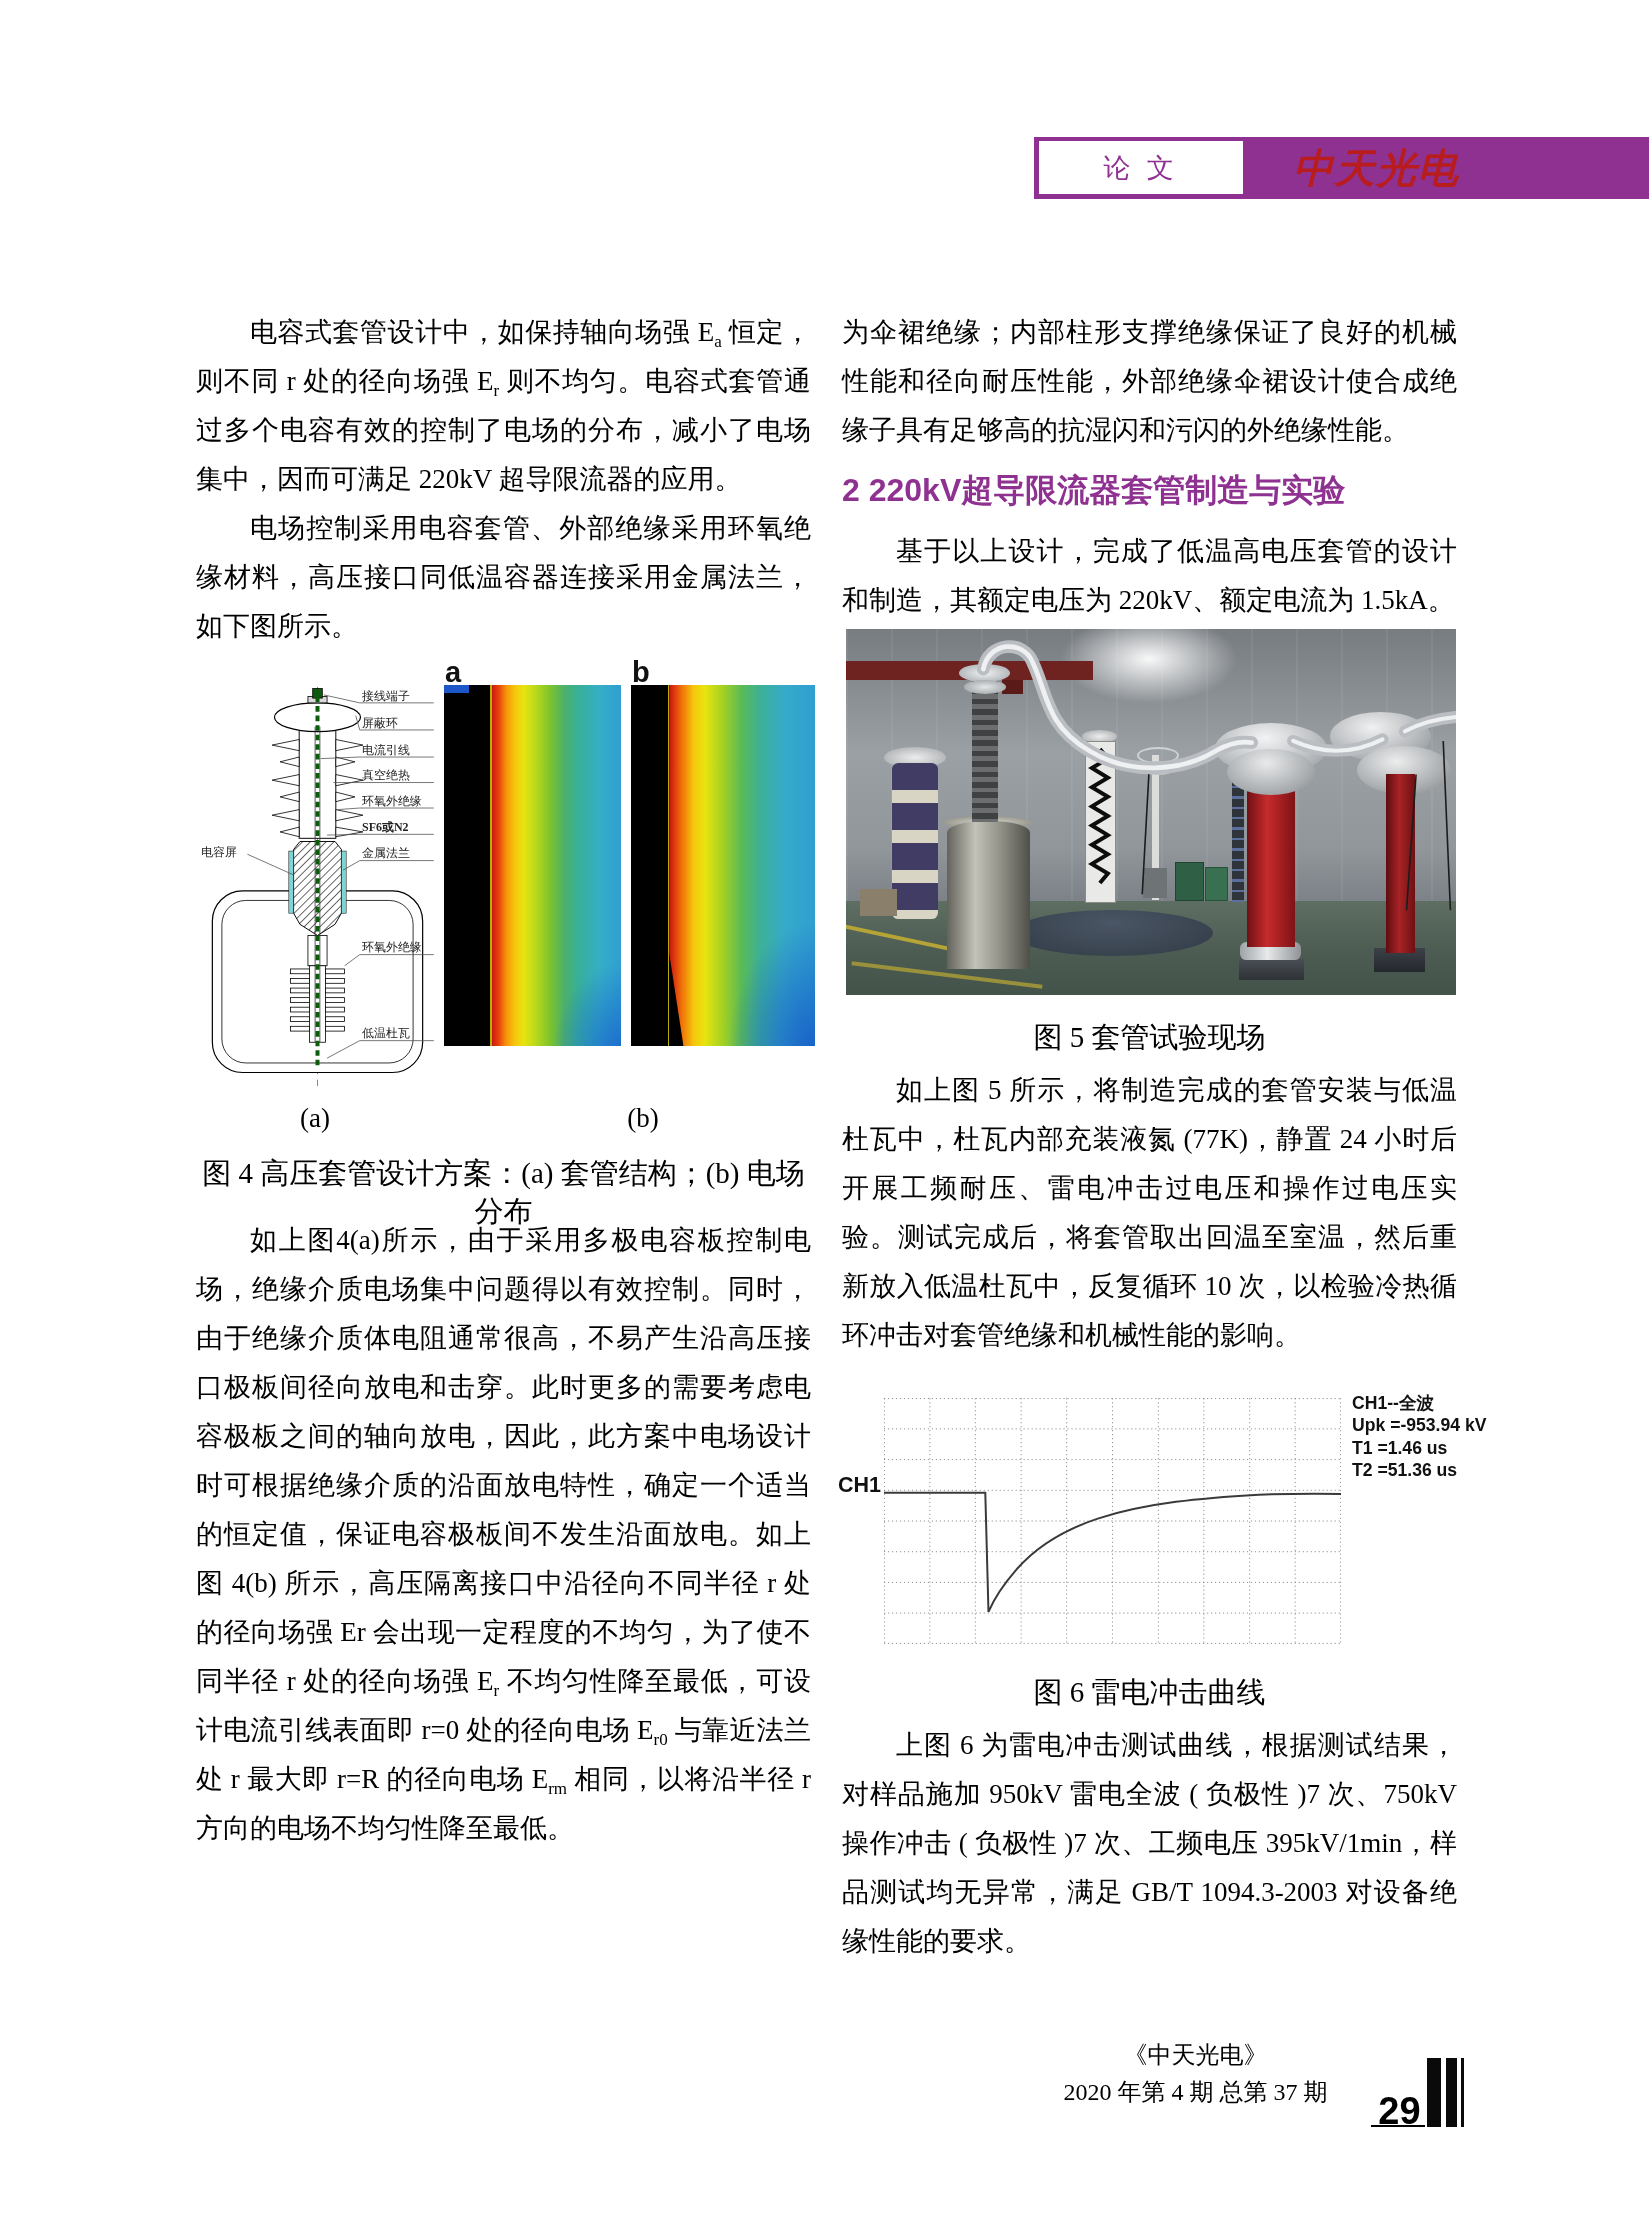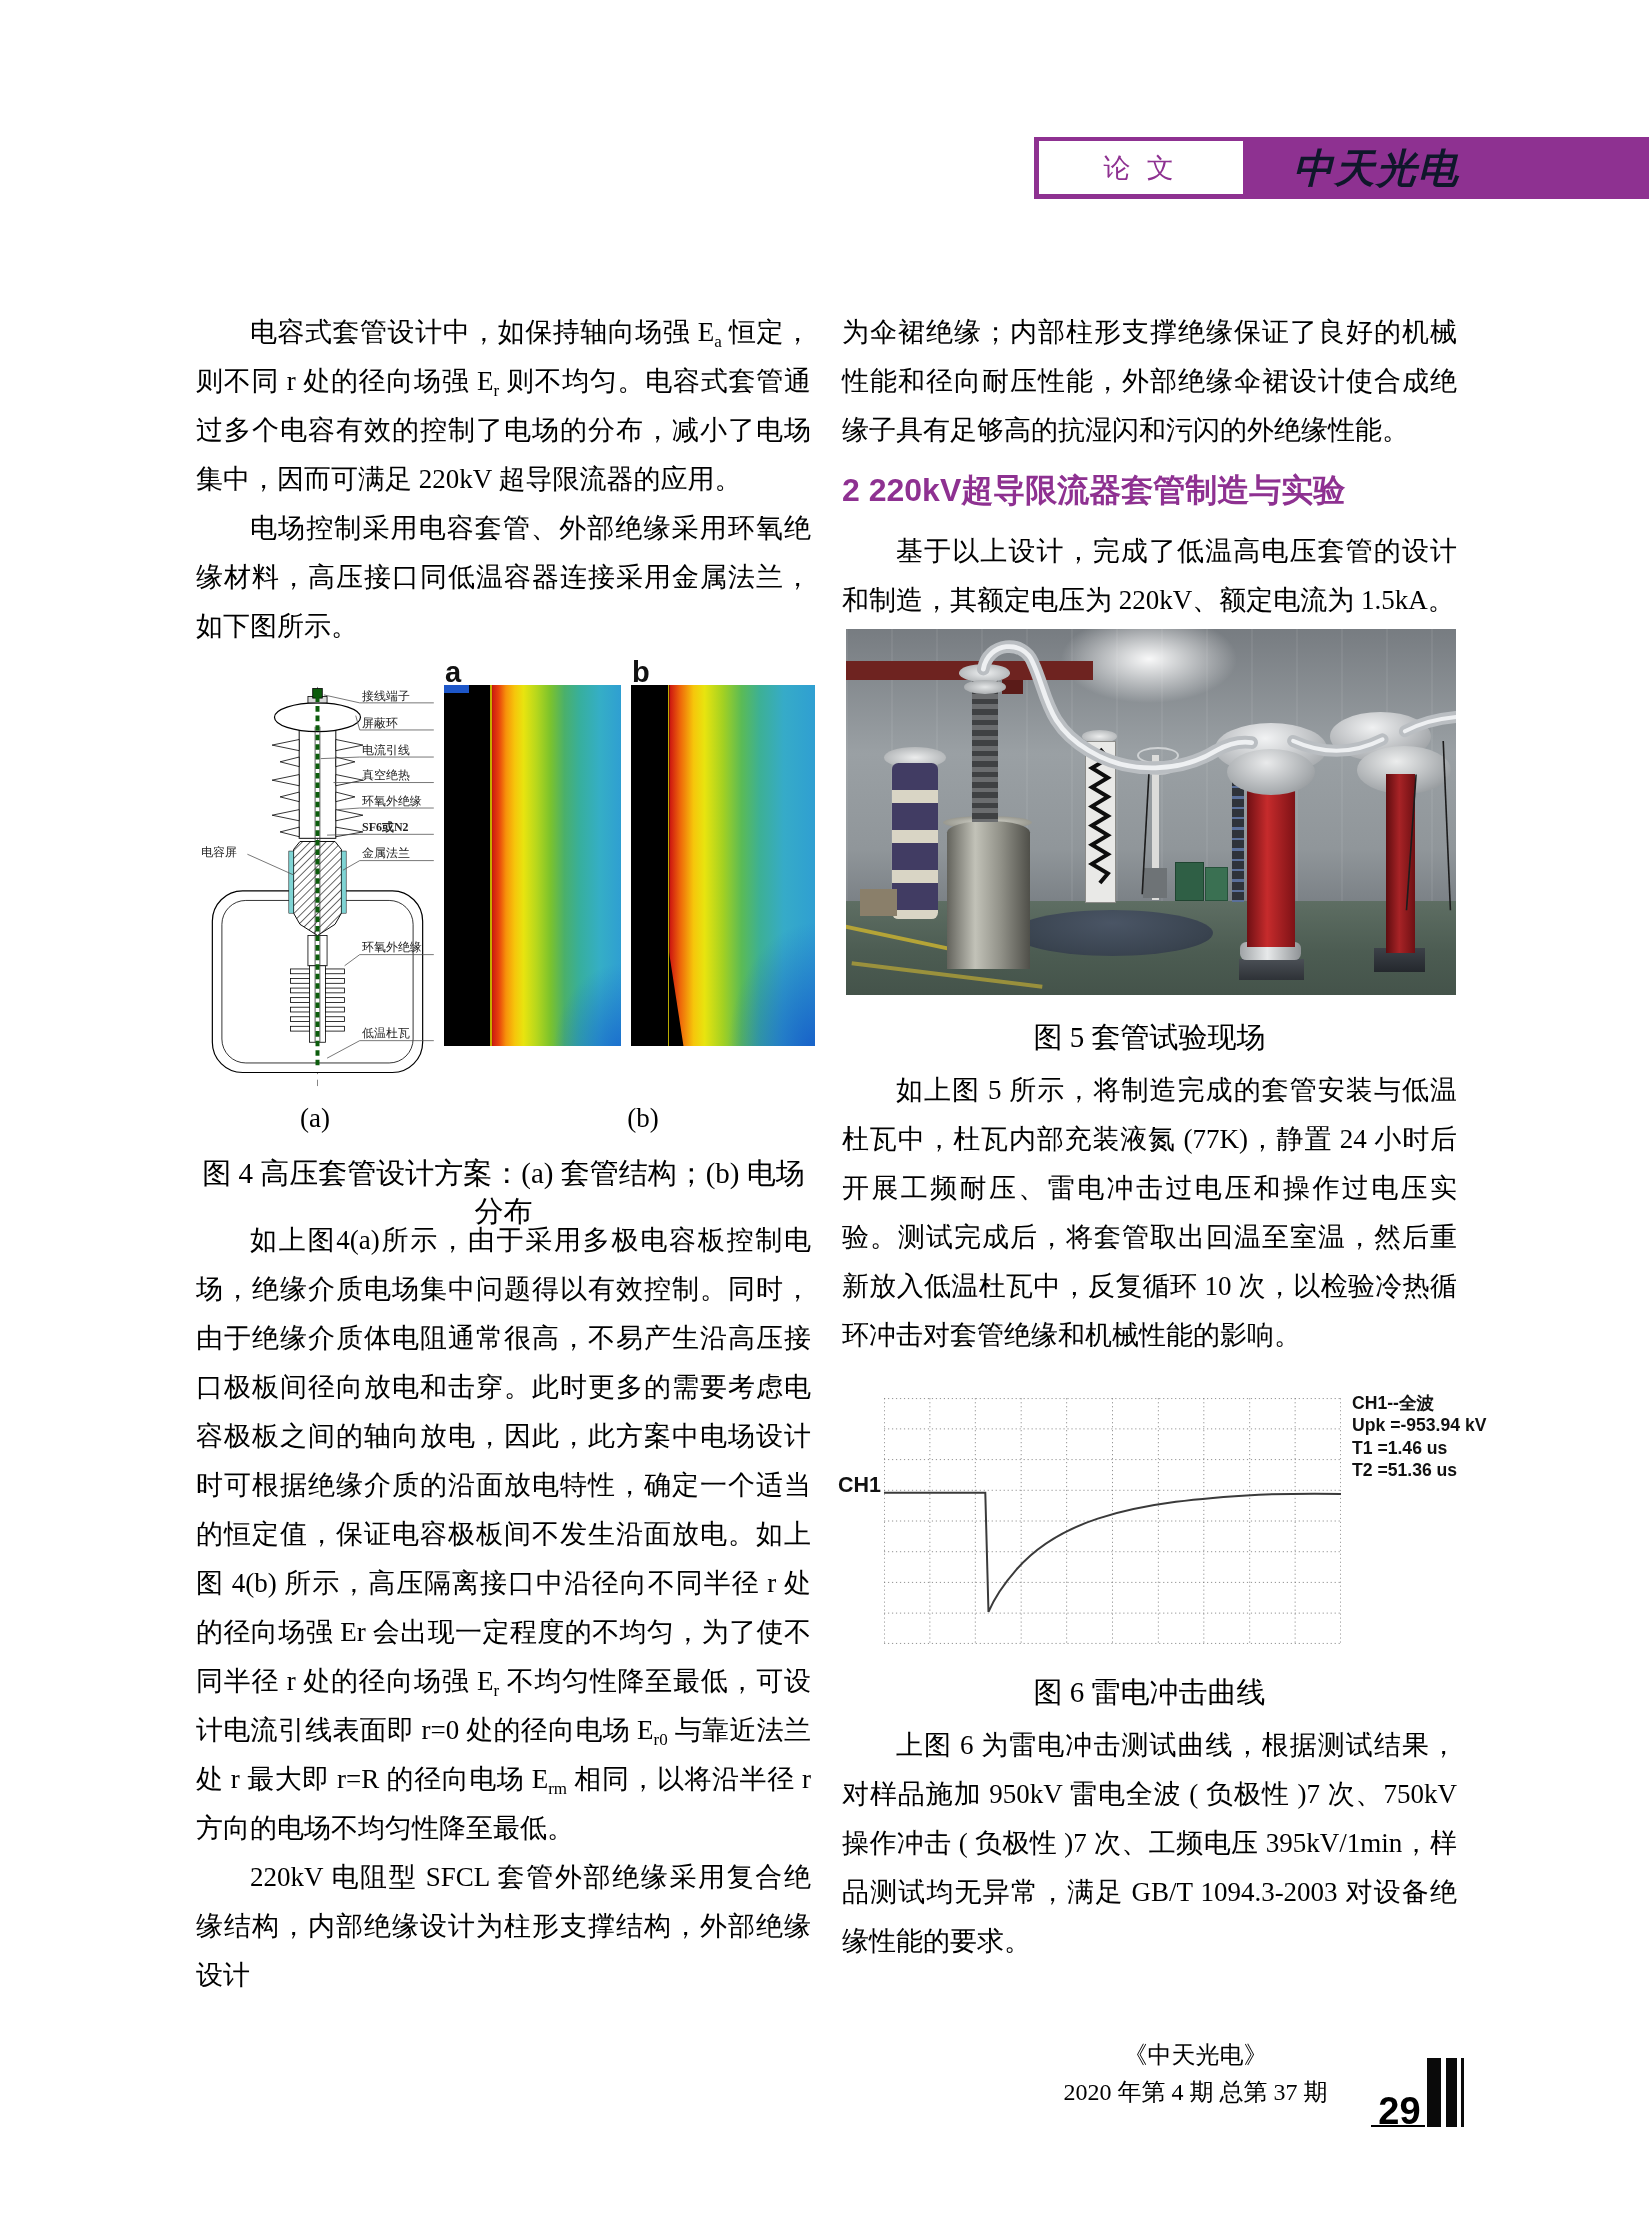--- a/index.html
+++ b/index.html
@@ -3,21 +3,21 @@
 <meta charset="utf-8">
 <style>
   html,body{margin:0;padding:0;background:#e8e8e8;}
   #page{position:relative;width:1650px;height:2239px;background:#fff;overflow:hidden;
         font-family:"Liberation Serif","DejaVu Serif",serif;color:#000;}
   .abs{position:absolute;}
   
   #band{left:1034px;top:137px;width:615px;height:62px;background:var(--accent);}
   #type-box{left:1038px;top:140px;width:204px;height:53px;background:#fff;border:1.6px solid var(--accent);
             display:flex;align-items:center;justify-content:center;font-size:27px;color:var(--accent);letter-spacing:4.8px;}
-  #logo{left:1293px;top:144px;width:168px;height:49px;color:#0f172a;font-size:40px;font-weight:bold;font-style:italic;
+  #logo{left:1293px;top:144px;width:168px;height:49px;color:#b91c1c;font-size:40px;font-weight:bold;font-style:italic;
         font-family:"DejaVu Serif",serif;display:flex;align-items:center;letter-spacing:1.6px;}
   
   .col{width:615px;font-size:27px;line-height:49px;text-align:justify;}
   .col p{margin:0;}
   .ind{text-indent:54px;}
   sub{font-size:17px;line-height:0;}
   #lc1{left:196px;top:308px;}
   #lc2{left:196px;top:1216px;}
   #rc1{left:842px;top:308px;}
   #rc-head{left:842px;top:469px;width:615px;font-size:32px;font-weight:bold;color:var(--accent);
@@ -241,21 +241,20 @@
   <div class="abs hm" id="hmA"></div>
   <div class="abs hm" id="hmB">
       <div class="wedge"></div>
     </div>
   <div class="abs sublab" id="subA">(a)</div>
   <div class="abs sublab" id="subB">(b)</div>
   <div class="abs caption" id="cap4">图 4 高压套管设计方案：(a) 套管结构；(b) 电场分布</div>
 
   <div class="abs col" id="lc2">
     <p class="ind">如上图4(a)所示，由于采用多极电容板控制电场，绝缘介质电场集中问题得以有效控制。同时，由于绝缘介质体电阻通常很高，不易产生沿高压接口极板间径向放电和击穿。此时更多的需要考虑电容极板之间的轴向放电，因此，此方案中电场设计时可根据绝缘介质的沿面放电特性，确定一个适当的恒定值，保证电容极板间不发生沿面放电。如上图 4(b) 所示，高压隔离接口中沿径向不同半径 r 处的径向场强 Er 会出现一定程度的不均匀，为了使不同半径 r 处的径向场强 E<sub>r</sub> 不均匀性降至最低，可设计电流引线表面即 r=0 处的径向电场 E<sub>r0</sub> 与靠近法兰处 r 最大即 r=R 的径向电场 E<sub>rm</sub> 相同，以将沿半径 r 方向的电场不均匀性降至最低。</p>
-    <p class="ind">220kV 电阻型 SFCL 套管外部绝缘采用复合绝缘结构，内部绝缘设计为柱形支撑结构，外部绝缘设计</p>
   </div>
 
   <div class="abs col" id="rc1">
     <p>为伞裙绝缘；内部柱形支撑绝缘保证了良好的机械性能和径向耐压性能，外部绝缘伞裙设计使合成绝缘子具有足够高的抗湿闪和污闪的外绝缘性能。</p>
   </div>
   <div class="abs" id="rc-head">2 220kV超导限流器套管制造与实验</div>
   <div class="abs col" id="rc2">
     <p class="ind">基于以上设计，完成了低温高电压套管的设计和制造，其额定电压为 220kV、额定电流为 1.5kA。</p>
   </div>
 

